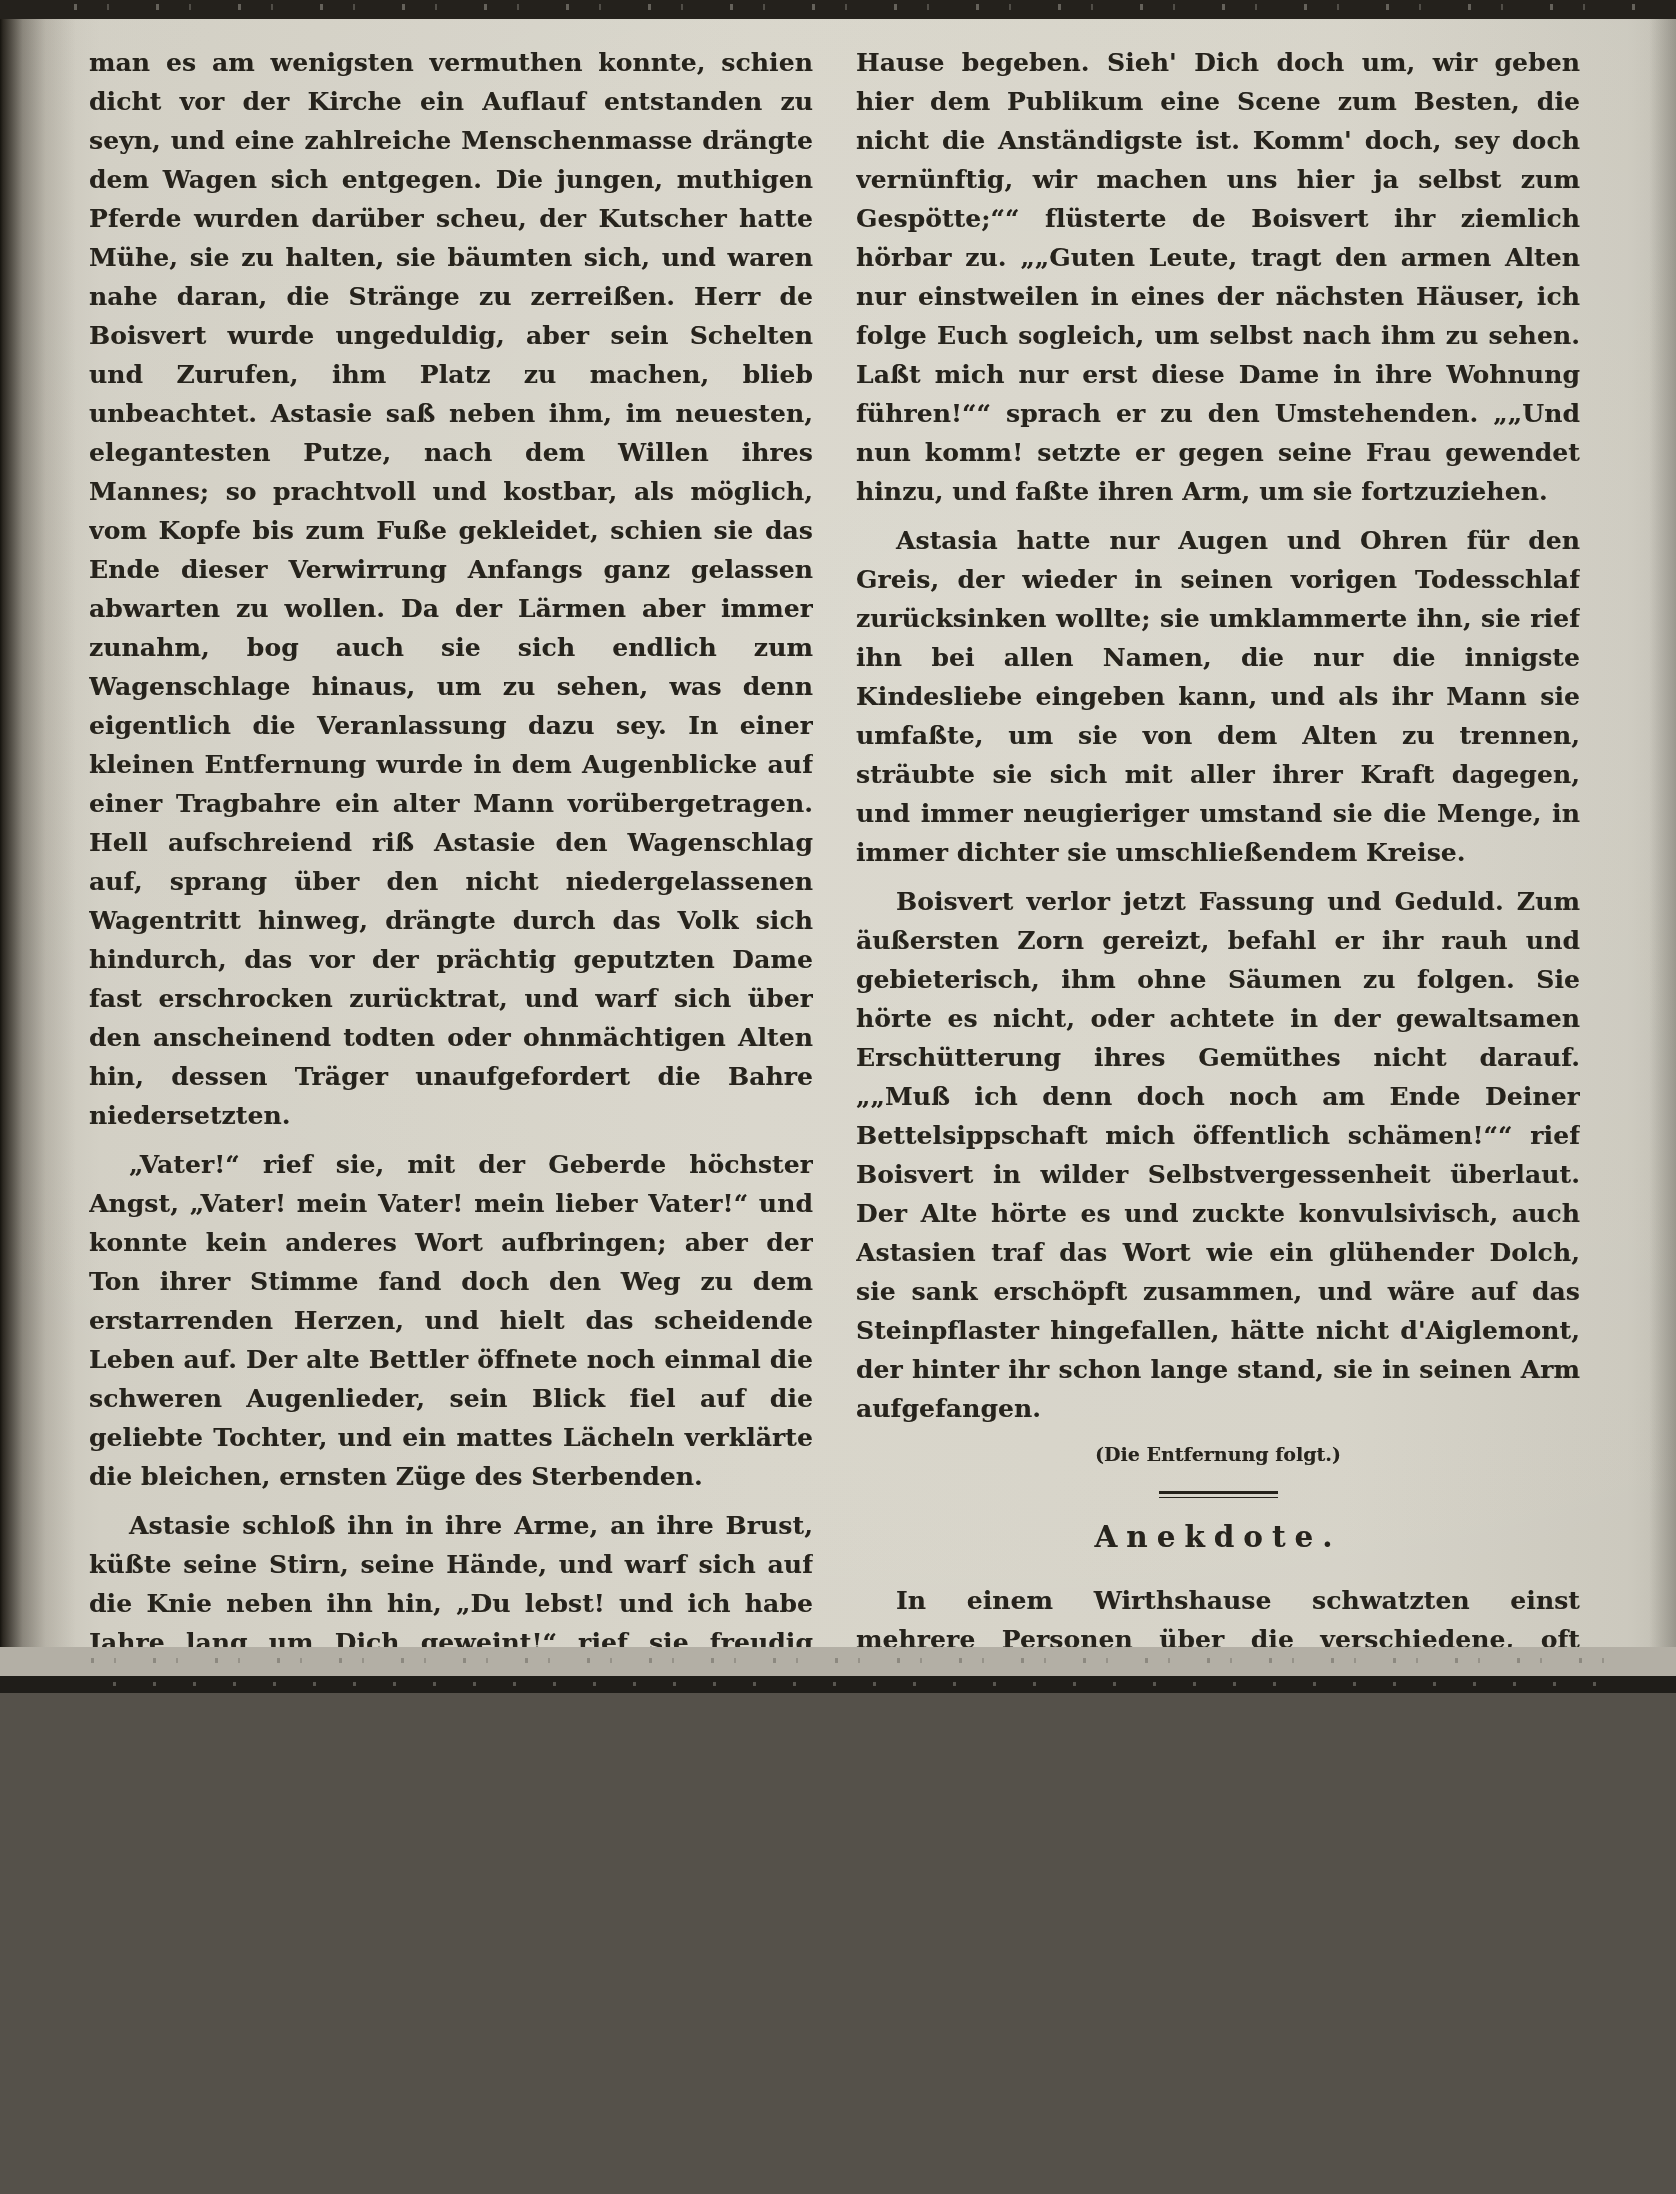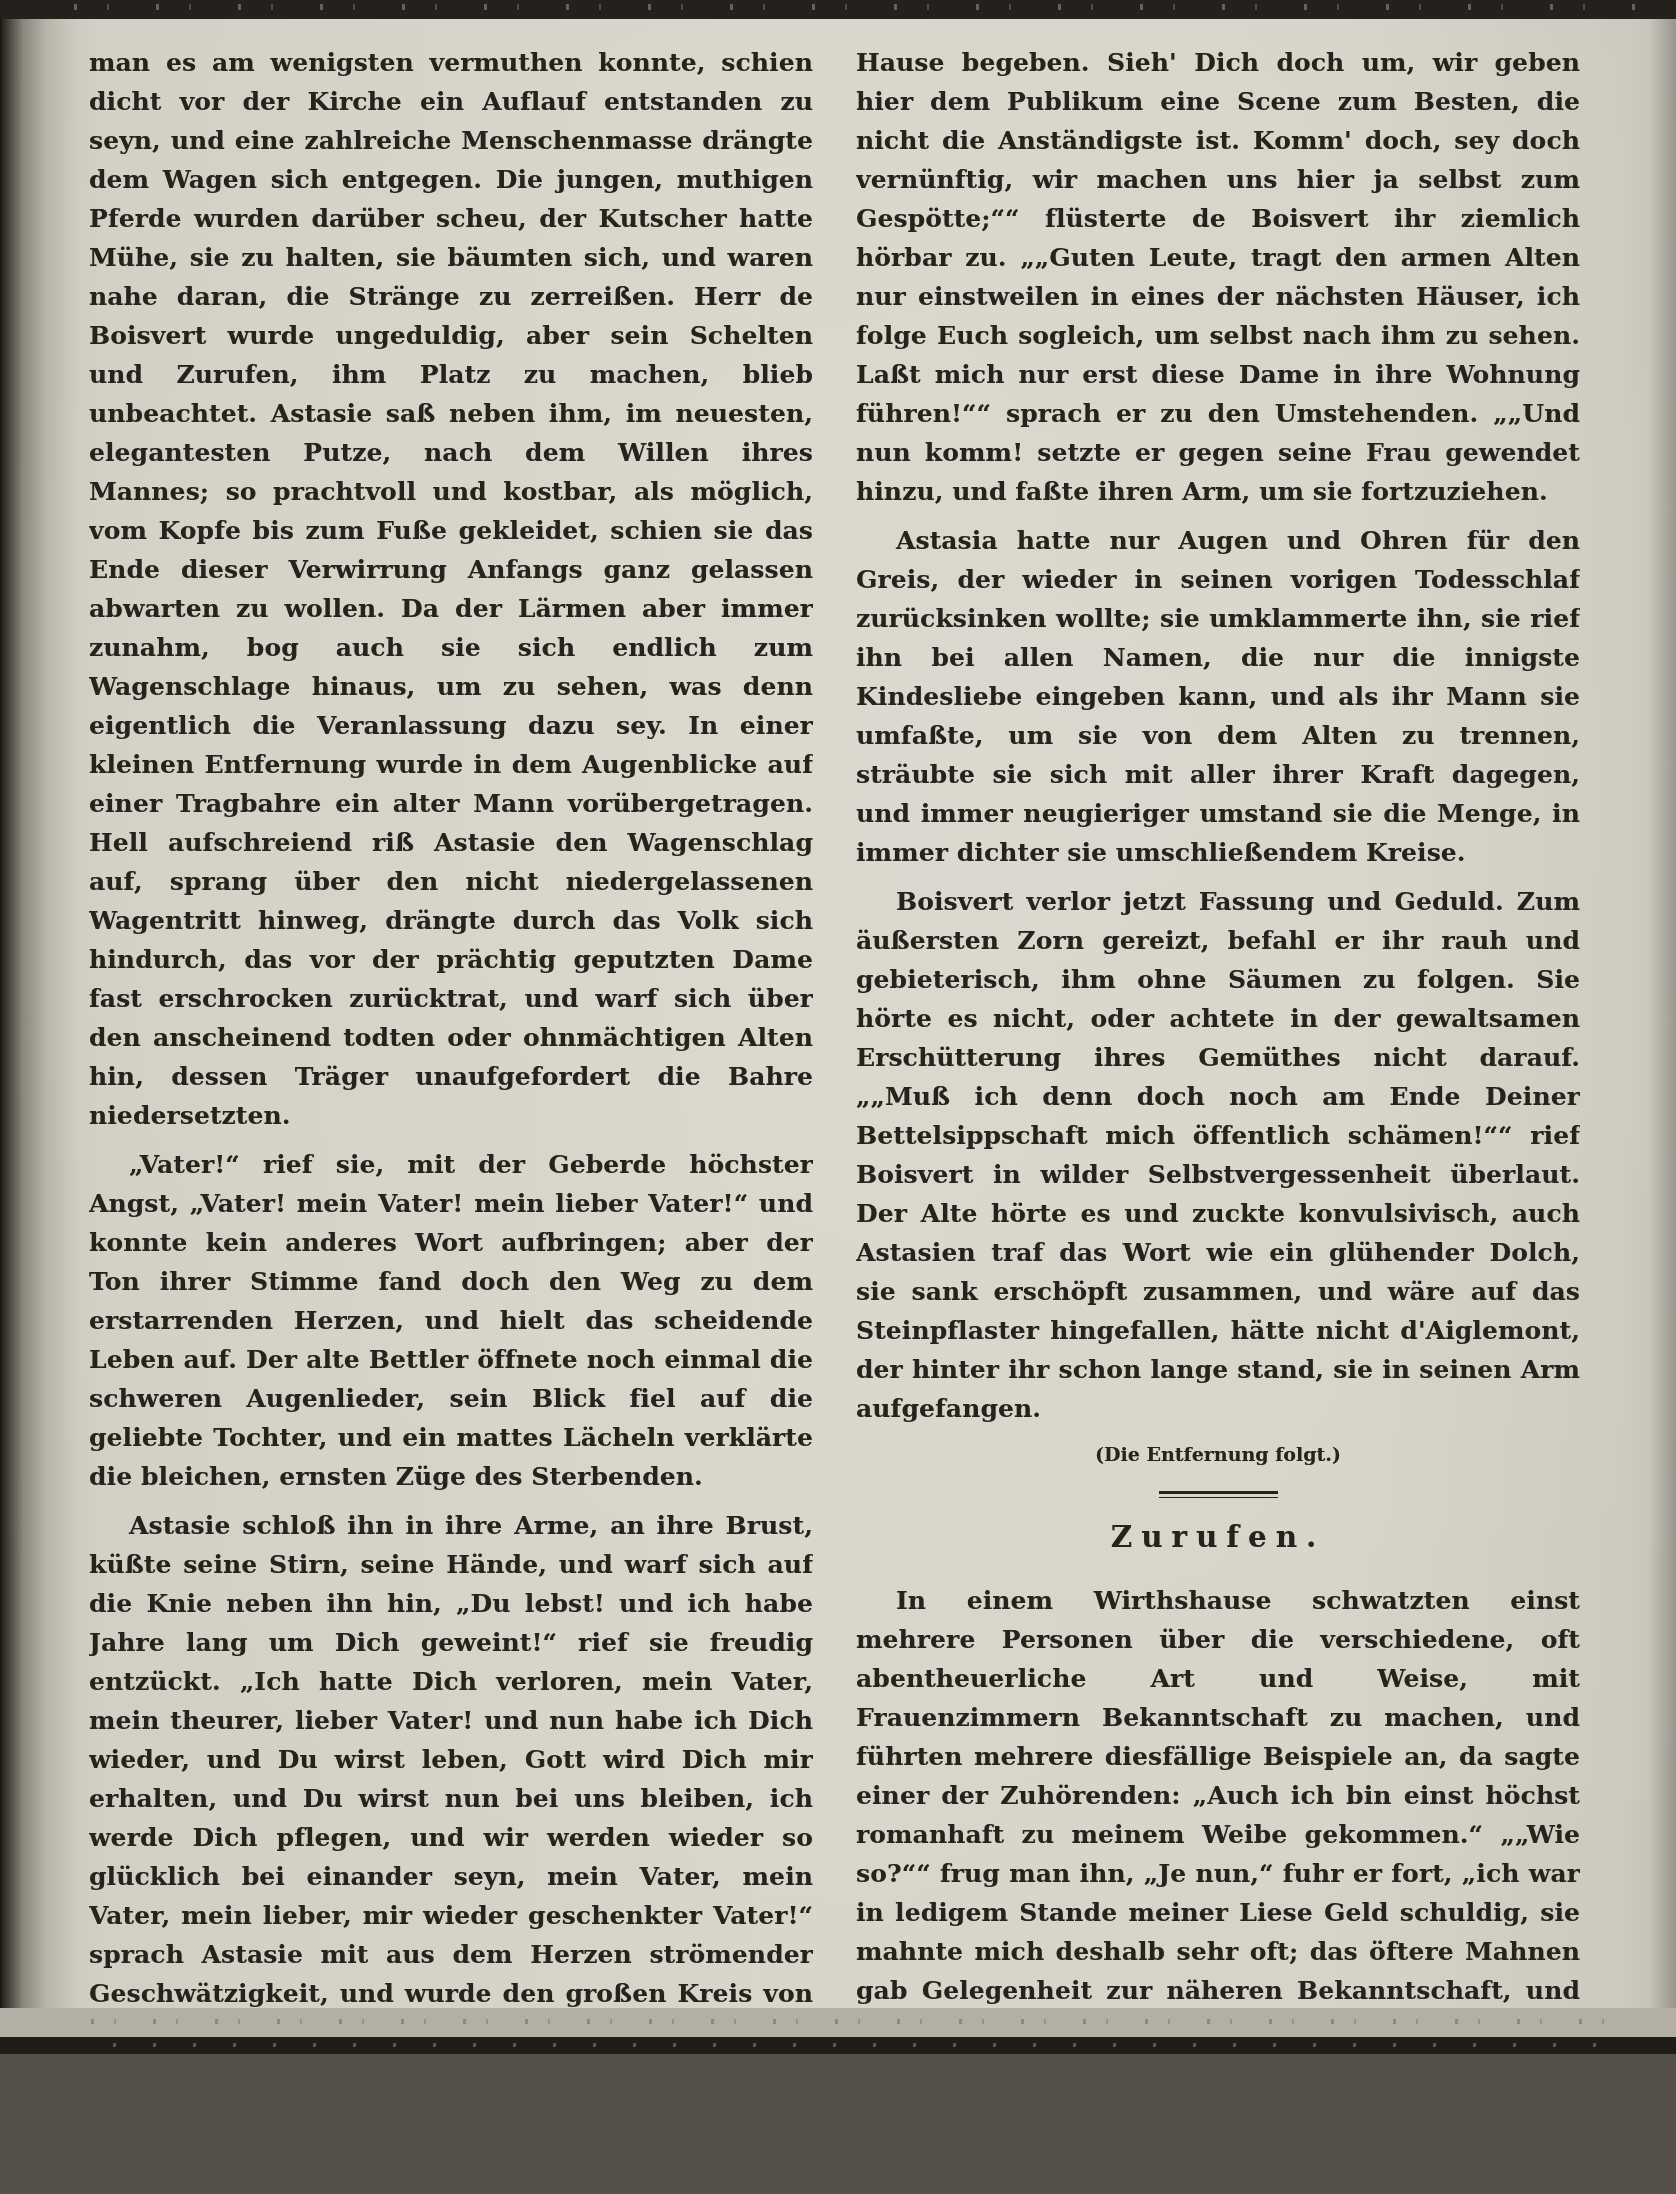--- a/index.html
+++ b/index.html
@@ -1,18 +1,18 @@
 <!DOCTYPE html>
 <html lang="de" style="font-size:9px"><head>
 <meta charset="utf-8">
 <style>
   html,body { margin:0; padding:0; background:#55514a; }
   .scan {
     position:relative;
-    width:1677px; height:2054px;
+    width:1677px; height:1693px;
     overflow:hidden;
     background:
       radial-gradient(120% 90% at 60% 38%, rgba(255,255,255,0.10), rgba(255,255,255,0) 70%),
       linear-gradient(90deg, #c1bdb2 0%, #d2cfc4 6%, #d8d5ca 45%, #d6d3c8 80%, #ccc9be 97%, #bfbcb1 100%),
       #d6d3c8;
     font-family:"DejaVu Serif","Liberation Serif",serif;
     color:#26231c;
   }
   
   .edge-top { position:absolute; top:0; left:0; right:0; height:19px; background:#24211c; z-index:6; }
@@ -92,21 +92,21 @@
 
     <div class="col">
       <p class="para noindent">Hause begeben. Sieh' Dich doch um, wir geben hier dem Publikum eine Scene zum Besten, die nicht die Anständigste ist. Komm' doch, sey doch vernünftig, wir machen uns hier ja selbst zum Gespötte;““ flüsterte de Boisvert ihr ziemlich hörbar zu. „„Guten Leute, tragt den armen Alten nur einstweilen in eines der nächsten Häuser, ich folge Euch sogleich, um selbst nach ihm zu sehen. Laßt mich nur erst diese Dame in ihre Wohnung führen!““ sprach er zu den Umstehenden. „„Und nun komm! setzte er gegen seine Frau gewendet hinzu, und faßte ihren Arm, um sie fortzuziehen.</p>
       <p class="para">Astasia hatte nur Augen und Ohren für den Greis, der wieder in seinen vorigen Todesschlaf zurücksinken wollte; sie umklammerte ihn, sie rief ihn bei allen Namen, die nur die innigste Kindesliebe eingeben kann, und als ihr Mann sie umfaßte, um sie von dem Alten zu trennen, sträubte sie sich mit aller ihrer Kraft dagegen, und immer neugieriger umstand sie die Menge, in immer dichter sie umschließendem Kreise.</p>
       <p class="para">Boisvert verlor jetzt Fassung und Geduld. Zum äußersten Zorn gereizt, befahl er ihr rauh und gebieterisch, ihm ohne Säumen zu folgen. Sie hörte es nicht, oder achtete in der gewaltsamen Erschütterung ihres Gemüthes nicht darauf. „„Muß ich denn doch noch am Ende Deiner Bettelsippschaft mich öffentlich schämen!““ rief Boisvert in wilder Selbstvergessenheit überlaut. Der Alte hörte es und zuckte konvulsivisch, auch Astasien traf das Wort wie ein glühender Dolch, sie sank erschöpft zusammen, und wäre auf das Steinpflaster hingefallen, hätte nicht d'Aiglemont, der hinter ihr schon lange stand, sie in seinen Arm aufgefangen.</p>
 
       <p class="continuation">(Die Entfernung folgt.)</p>
 
       <div class="divider"></div>
 
-      <h2 class="anekdote-heading">Zurufen.</h2>
+      <h2 class="anekdote-heading">Anekdote.</h2>
 
       <p class="para">In einem Wirthshause schwatzten einst mehrere Personen über die verschiedene, oft abentheuerliche Art und Weise, mit Frauenzimmern Bekanntschaft zu machen, und führten mehrere diesfällige Beispiele an, da sagte einer der Zuhörenden: „Auch ich bin einst höchst romanhaft zu meinem Weibe gekommen.“ „„Wie so?““ frug man ihn, „Je nun,“ fuhr er fort, „ich war in ledigem Stande meiner Liese Geld schuldig, sie mahnte mich deshalb sehr oft; das öftere Mahnen gab Gelegenheit zur näheren Bekanntschaft, und da ich überdies zu bezahlen außer Stande war, so habe ich, um eine so lästige Gläubigerin endlich los zu werden, sie lieber — geheirathet.“</p>
 
     </div>
 
   </div>
 
   <div class="binding"></div>
   <div class="right-shade"></div>
   <div class="edge-bottom-gray"></div>

